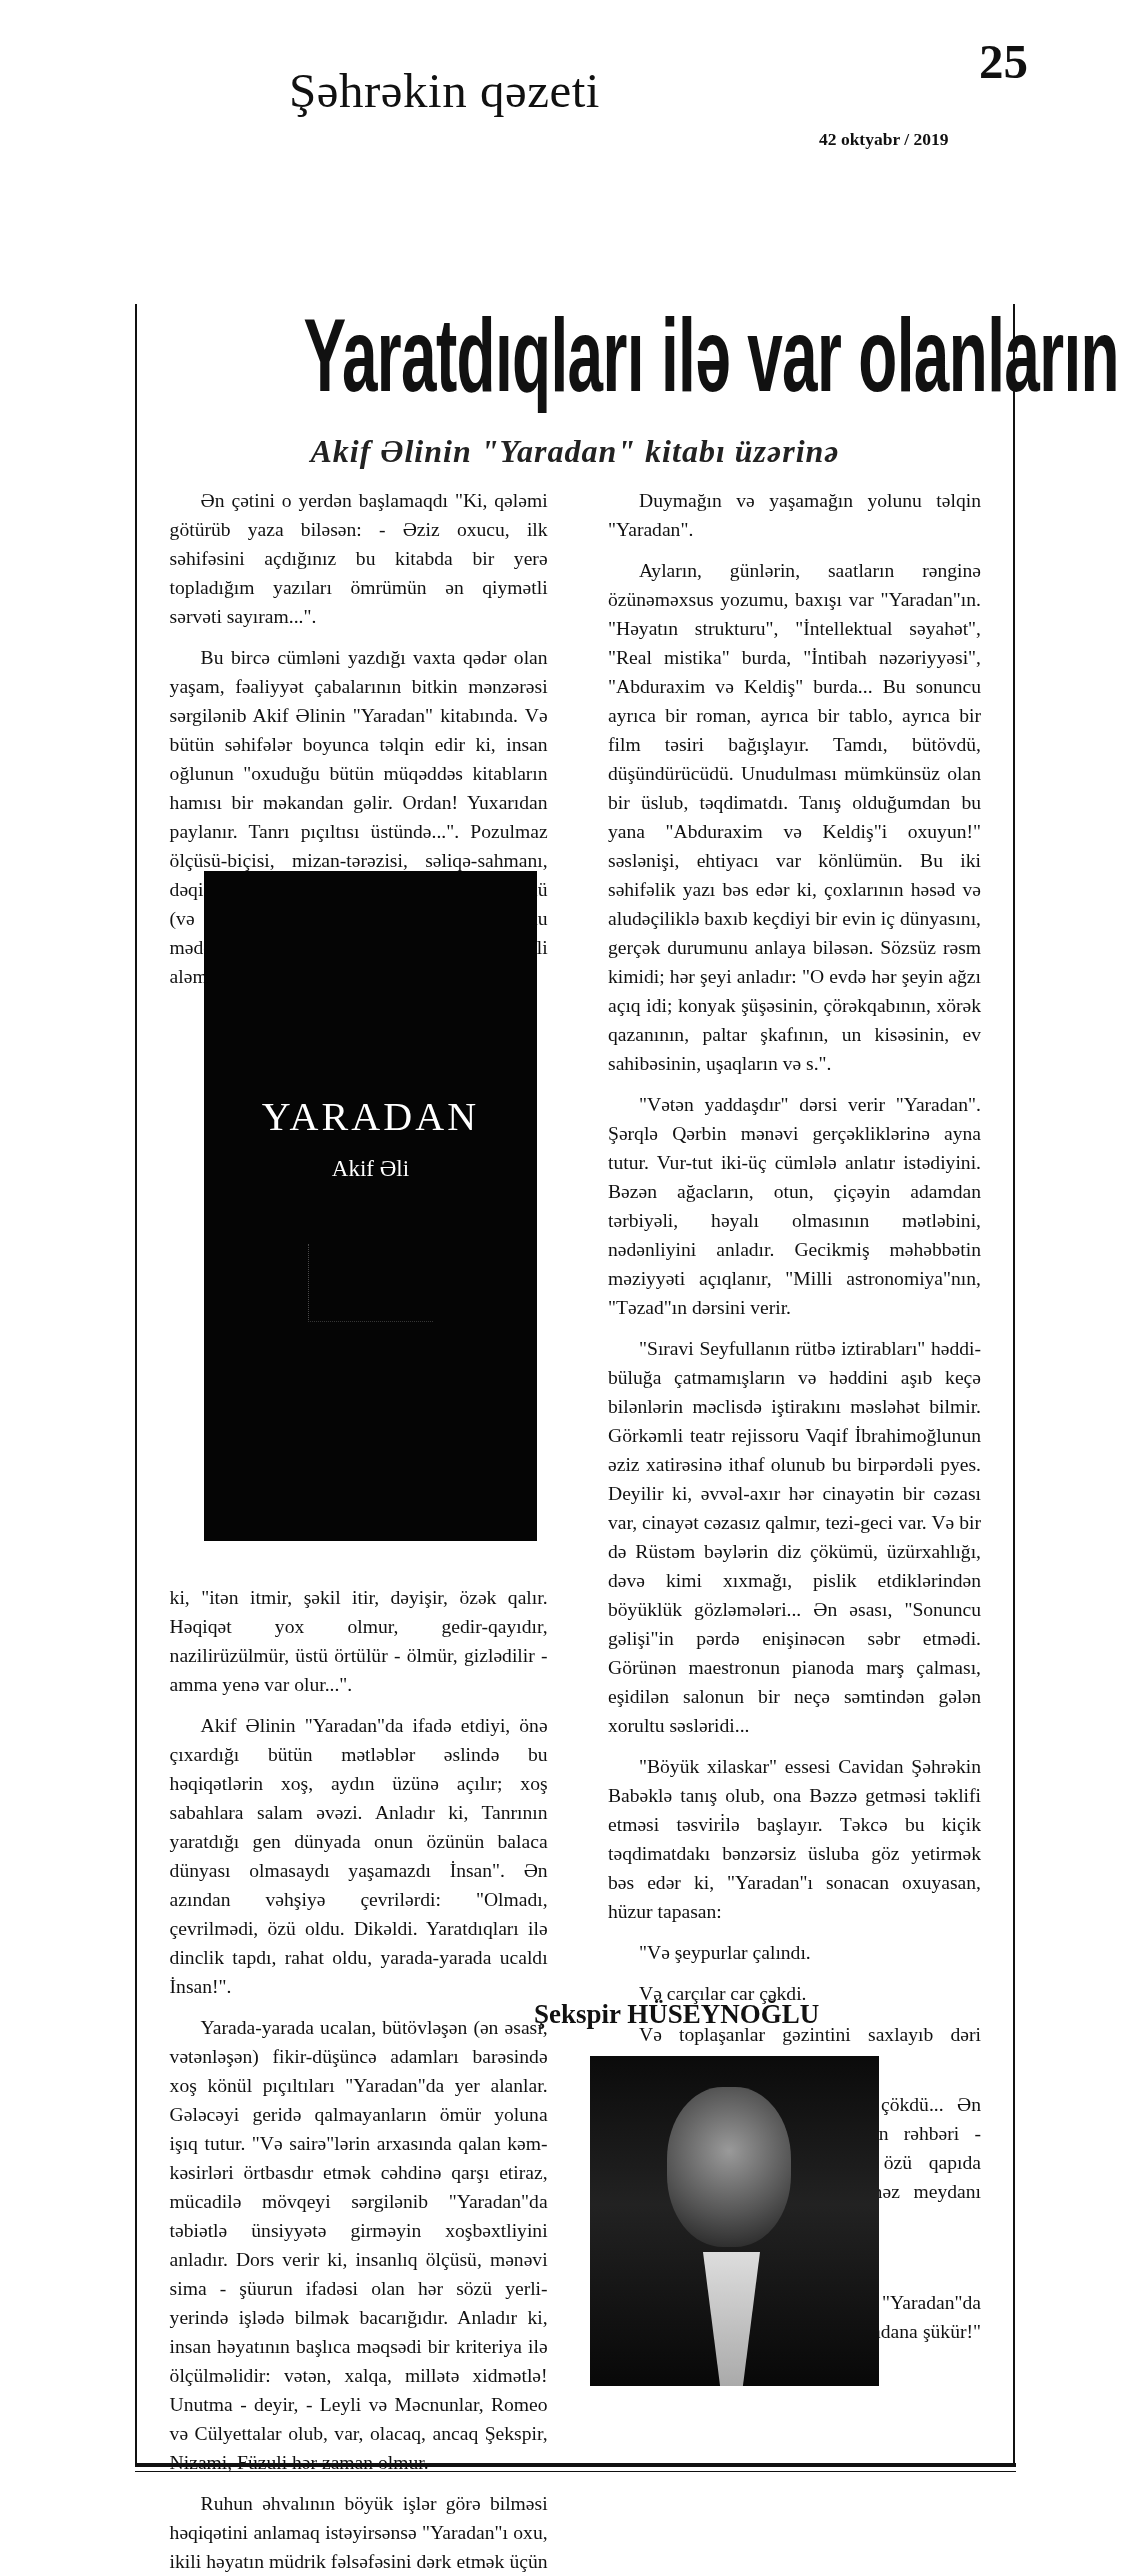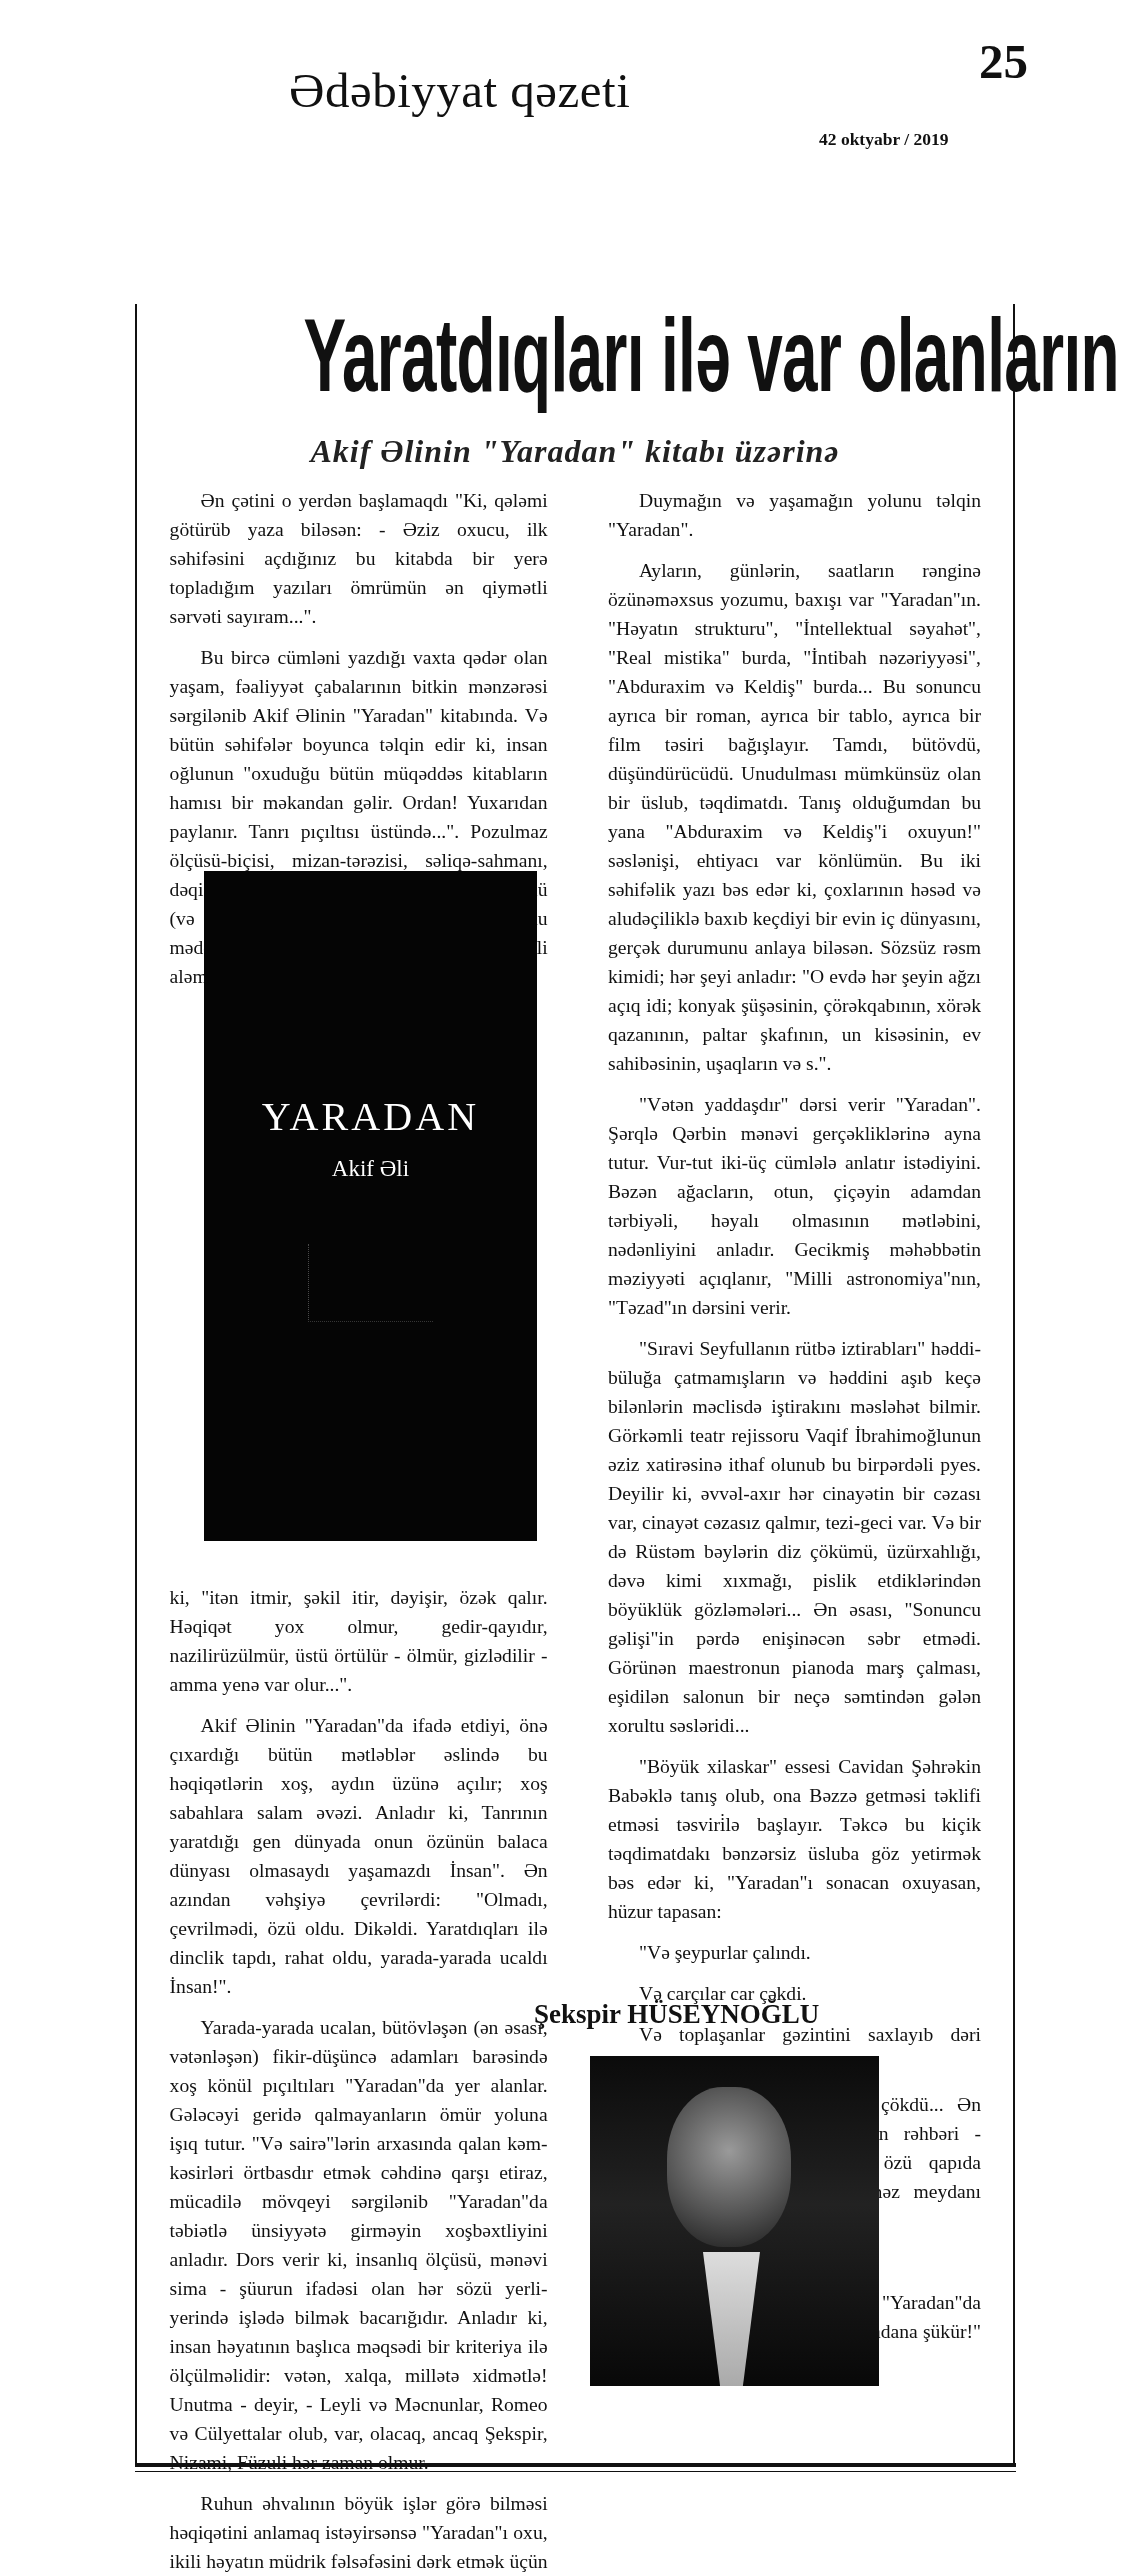--- a/index.html
+++ b/index.html
@@ -24,21 +24,21 @@
   .photo { position:absolute; left:551px; top:2061px; width:289px; height:330px; background:linear-gradient(180deg,#0b0b0b 0%,#222 45%,#080808 100%); }
   .photo-face { position:absolute; left:77px; top:31px; width:124px; height:160px; border-radius:45%; background:radial-gradient(circle at 50% 40%, #9a9a9a 0%, #555 55%, #1a1a1a 100%); }
   .photo-shirt { position:absolute; left:113px; top:196px; width:57px; height:134px; background:linear-gradient(180deg,#ddd,#aaa); clip-path:polygon(0 0,100% 0,70% 100%,30% 100%); }
   .footer-rule { position:absolute; left:135px; top:2463px; width:881px; height:0; border-top:4.1px solid #111; }
   .footer-rule2 { position:absolute; left:135px; top:2471px; width:881px; height:0; border-top:1px solid #111; }
 </style>
 </head>
 <body>
 
 <div class="masthead">
-  <div class="mast-title">Ədəbiyyat qəzeti</div>
+  <div class="mast-title">Şəhrəkin qəzeti</div>
   <div class="page-num">25</div>
   <div class="date">42 oktyabr / 2019</div>
 </div>
 
 <div class="article">
   <div class="headline">Yaratdıqları ilə var olanların dünyası</div>
   <div class="subhead">Akif Əlinin "Yaradan" kitabı üzərinə</div>
 
   <div class="col col-left-top">
     <p>Ən çətini o yerdən başlamaqdı "Ki, qələmi götürüb yaza biləsən: - Əziz oxucu, ilk səhifəsini açdığınız bu kitabda bir yerə topladığım yazıları ömrümün ən qiymətli sərvəti sayıram...".</p>

